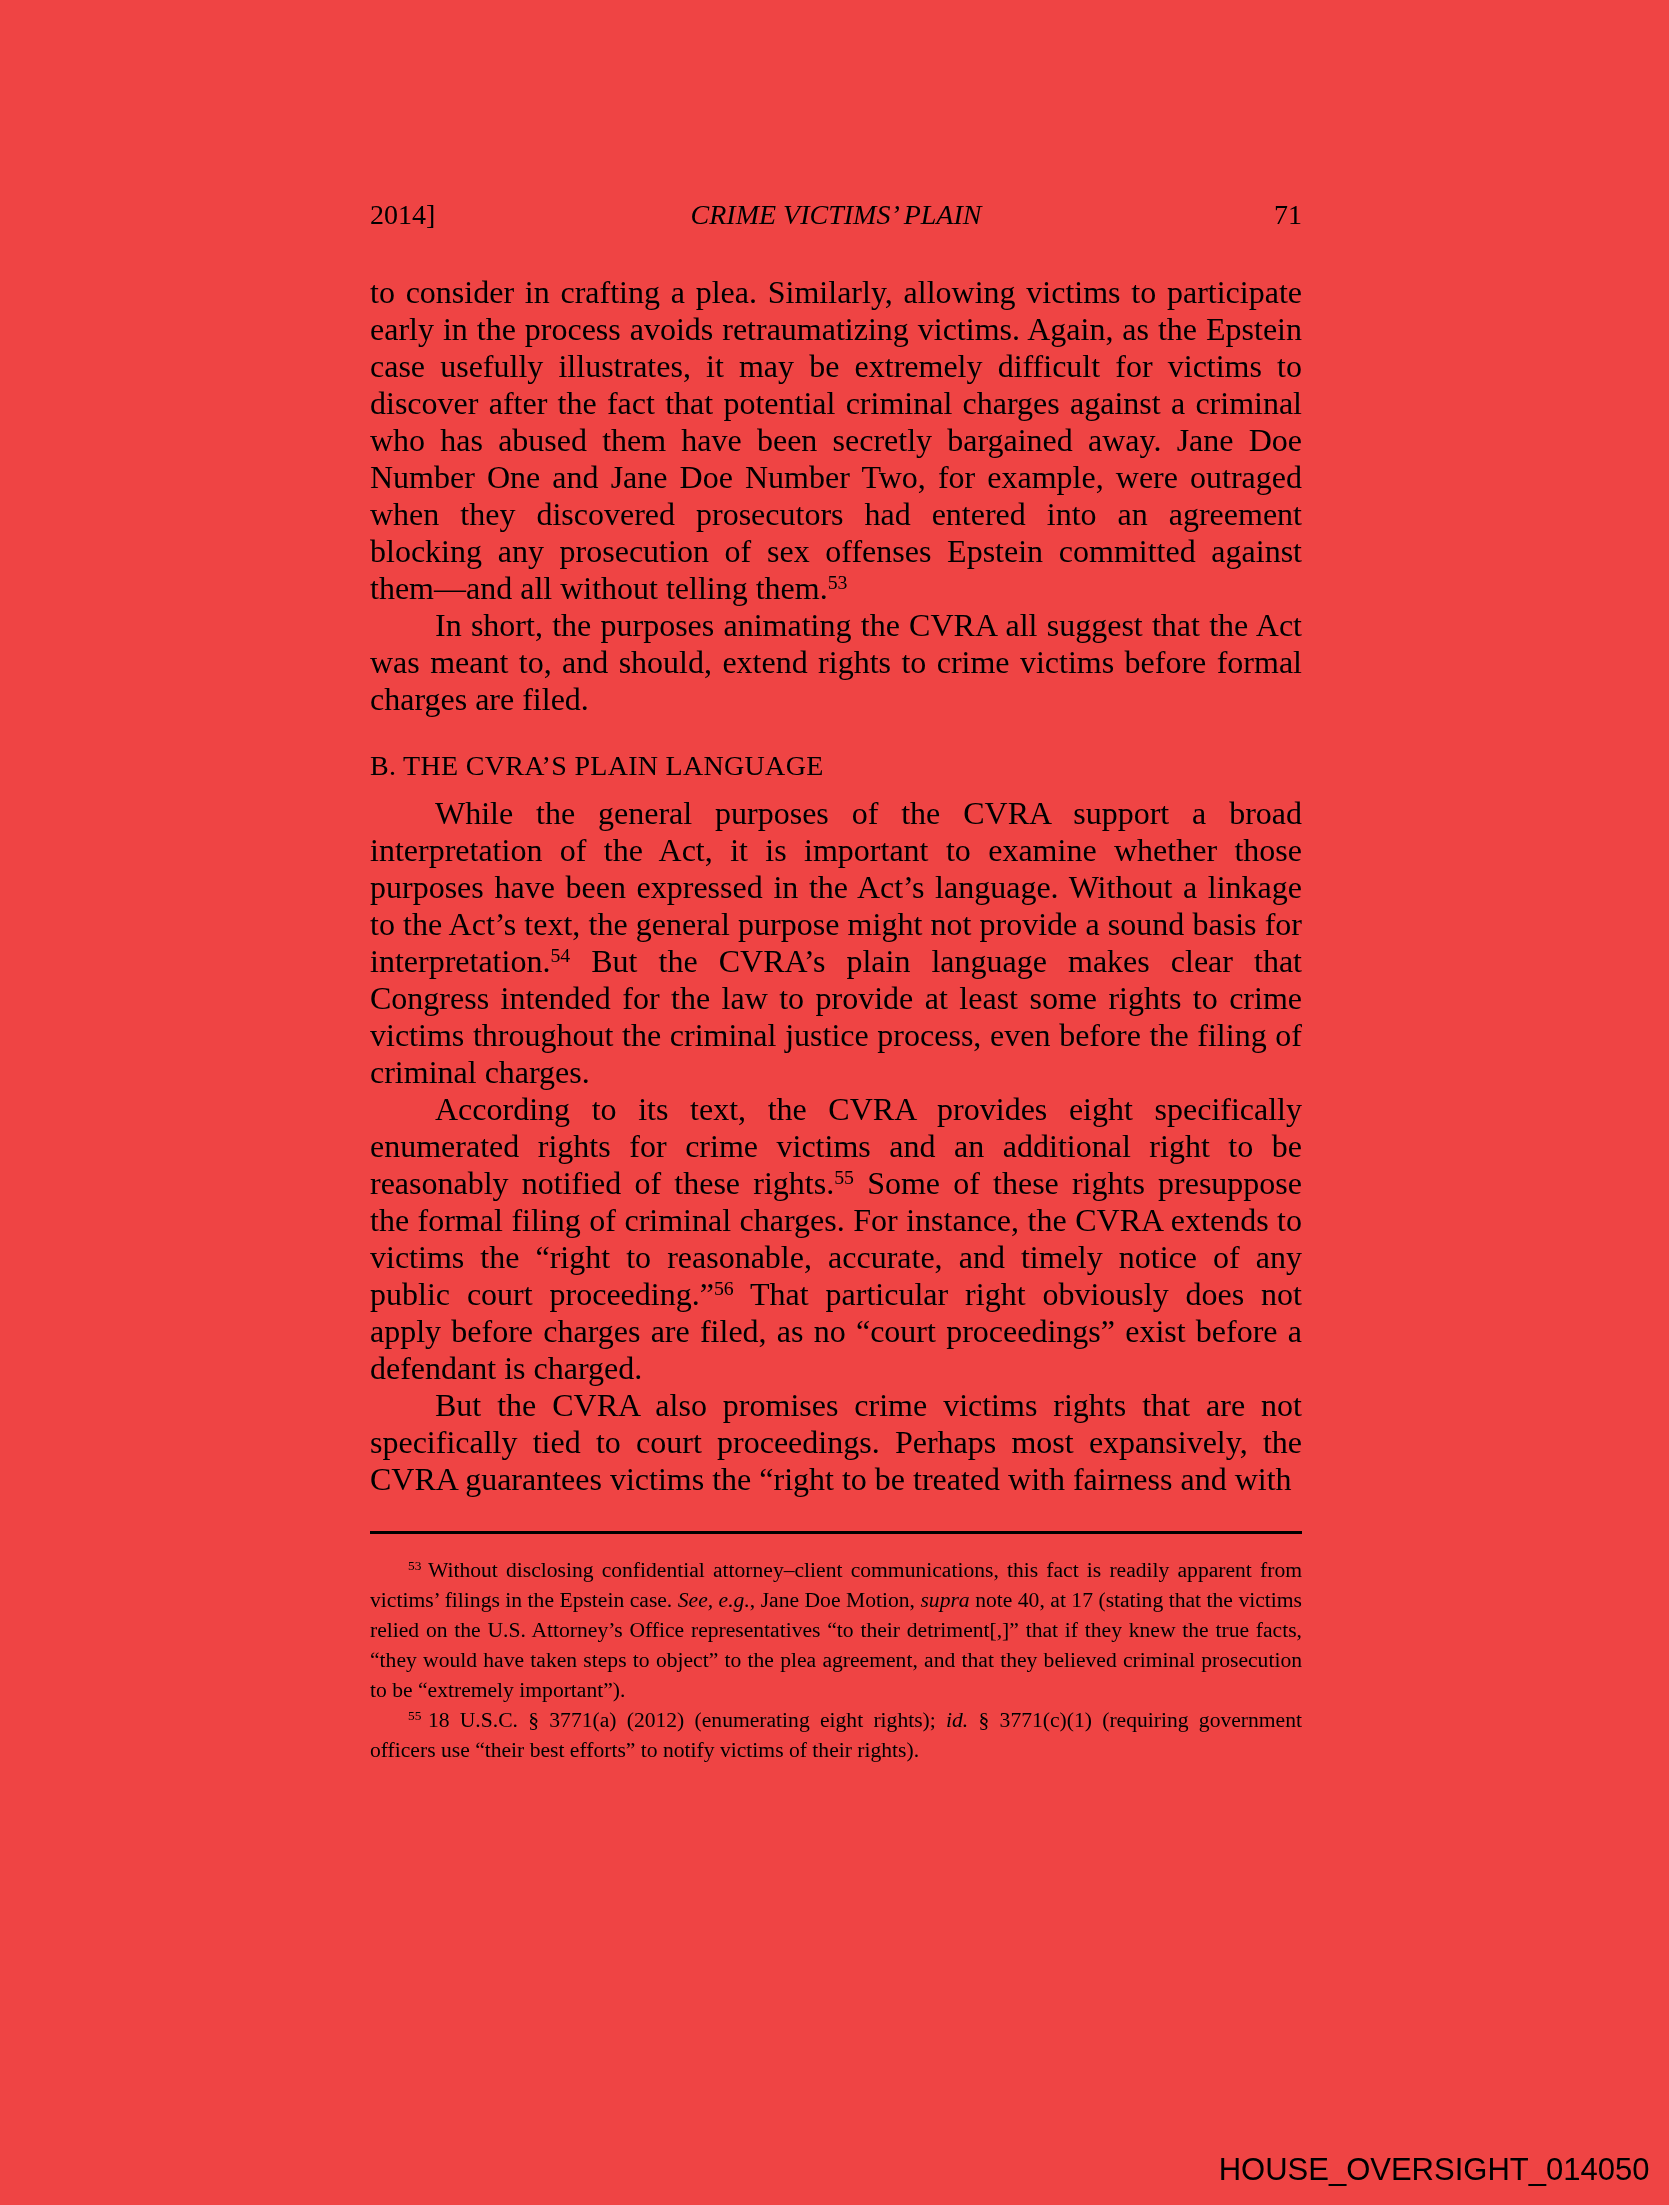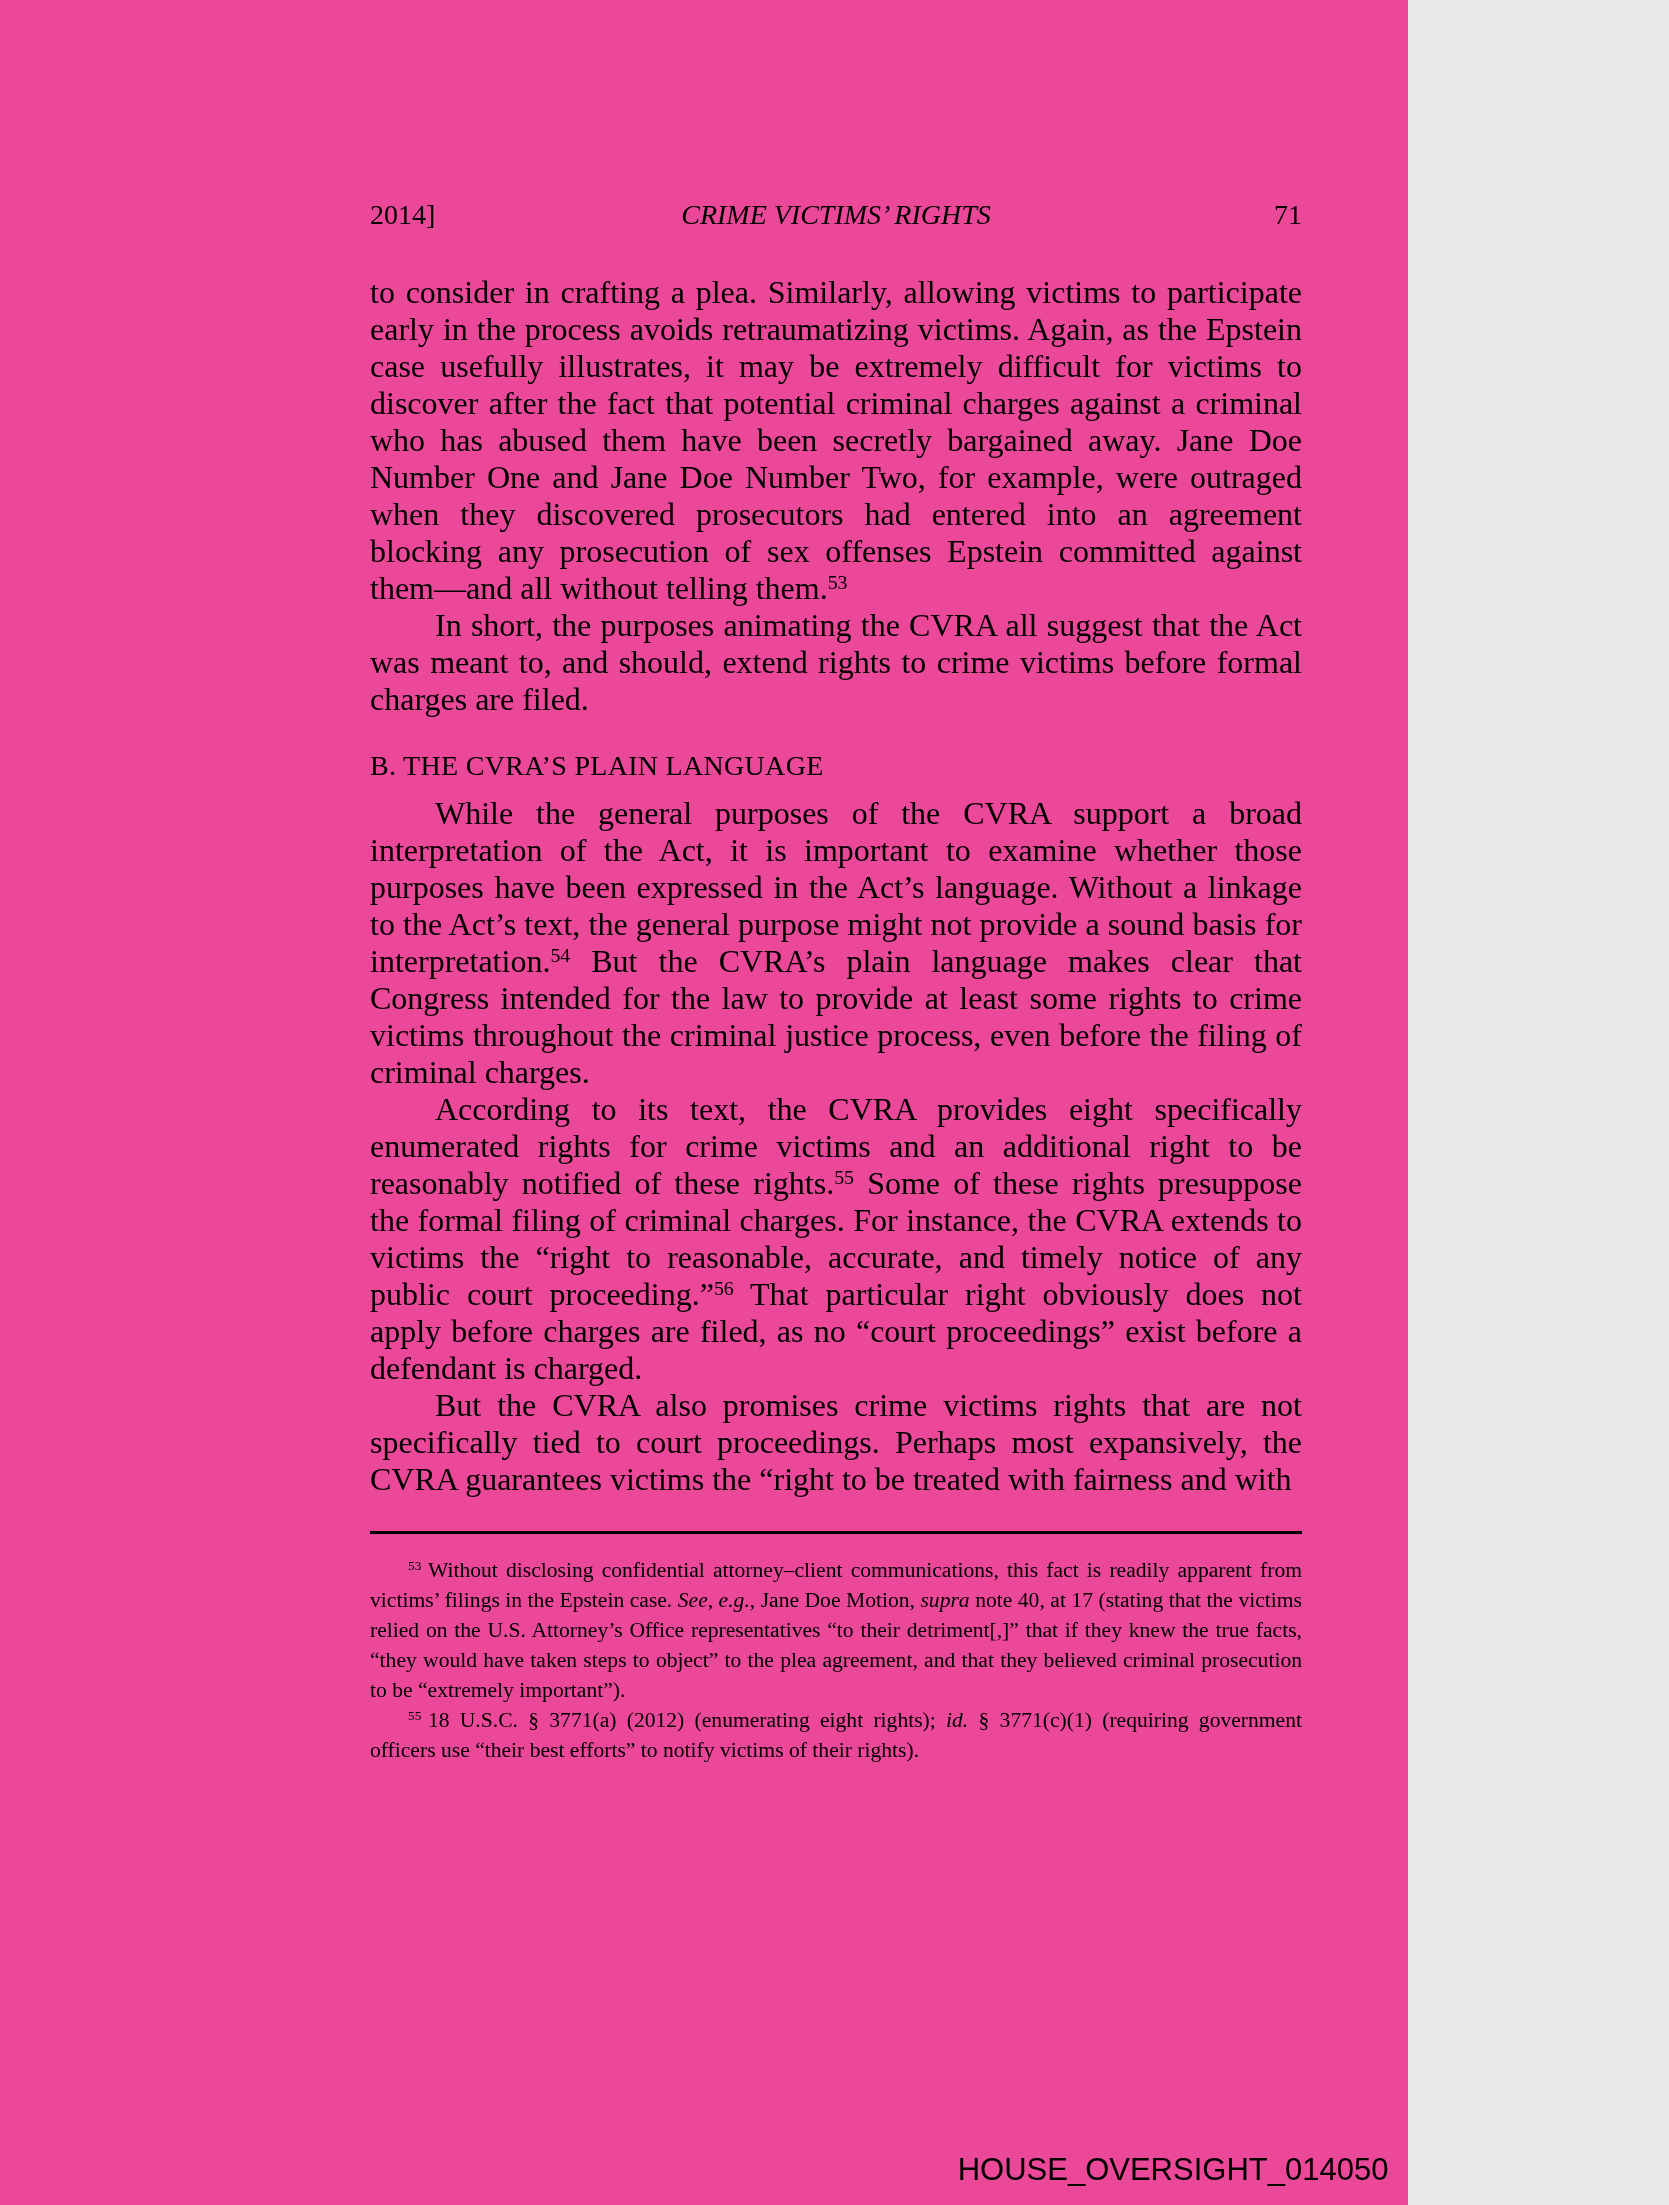--- a/index.html
+++ b/index.html
@@ -1,20 +1,20 @@
 <!DOCTYPE html>
 <html style="font-size:10.5px"><head>
 <meta charset="utf-8">
 <style>
   html, body { margin: 0; padding: 0; background: #e8e8e8; }
   .page {
     position: relative;
-    width: 1408px;
+    width: 1669px;
     height: 2205px;
-    background: #ec4899;
+    background: #ef4444;
     color: #000000;
     font-family: "Liberation Serif", "DejaVu Serif", serif;
     overflow: hidden;
   }
   .column {
     position: absolute;
     left: 370px;
     top: 196px;
     width: 932px;
   }
@@ -78,21 +78,21 @@
   }
 </style>
 </head>
 <body>
 
 <div class="page">
   <div class="column">
 
     <div class="running-header">
       <span class="hdr-left">2014]</span>
-      <span class="hdr-center">CRIME VICTIMS’ RIGHTS</span>
+      <span class="hdr-center">CRIME VICTIMS’ PLAIN</span>
       <span class="hdr-right">71</span>
     </div>
 
     <p class="body no-indent"><span>to consider in crafting a plea.  Similarly, allowing victims to participate early in the process avoids retraumatizing victims.  Again, as the Epstein case usefully illustrates, it may be extremely difficult for victims to discover after the fact that potential criminal charges against a criminal who has abused them have been secretly bargained away.  Jane Doe Number One and Jane Doe Number Two, for example, were outraged when they discovered prosecutors had entered into an agreement blocking any prosecution of sex offenses Epstein committed against them—and all without telling them.</span><sup class="fnref">53</sup></p>
 
     <p class="body"><span>In short, the purposes animating the CVRA all suggest that the Act was meant to, and should, extend rights to crime victims before formal charges are filed.</span></p>
 
     <h2 class="section-heading">B. THE CVRA’S PLAIN LANGUAGE</h2>
 
     <p class="body"><span>While the general purposes of the CVRA support a broad interpretation of the Act, it is important to examine whether those purposes have been expressed in the Act’s language.  Without a linkage to the Act’s text, the general purpose might not provide a sound basis for interpretation.</span><sup class="fnref">54</sup><span>  But the CVRA’s plain language makes clear that Congress intended for the law to provide at least some rights to crime victims throughout the criminal justice process, even before the filing of criminal charges.</span></p>

